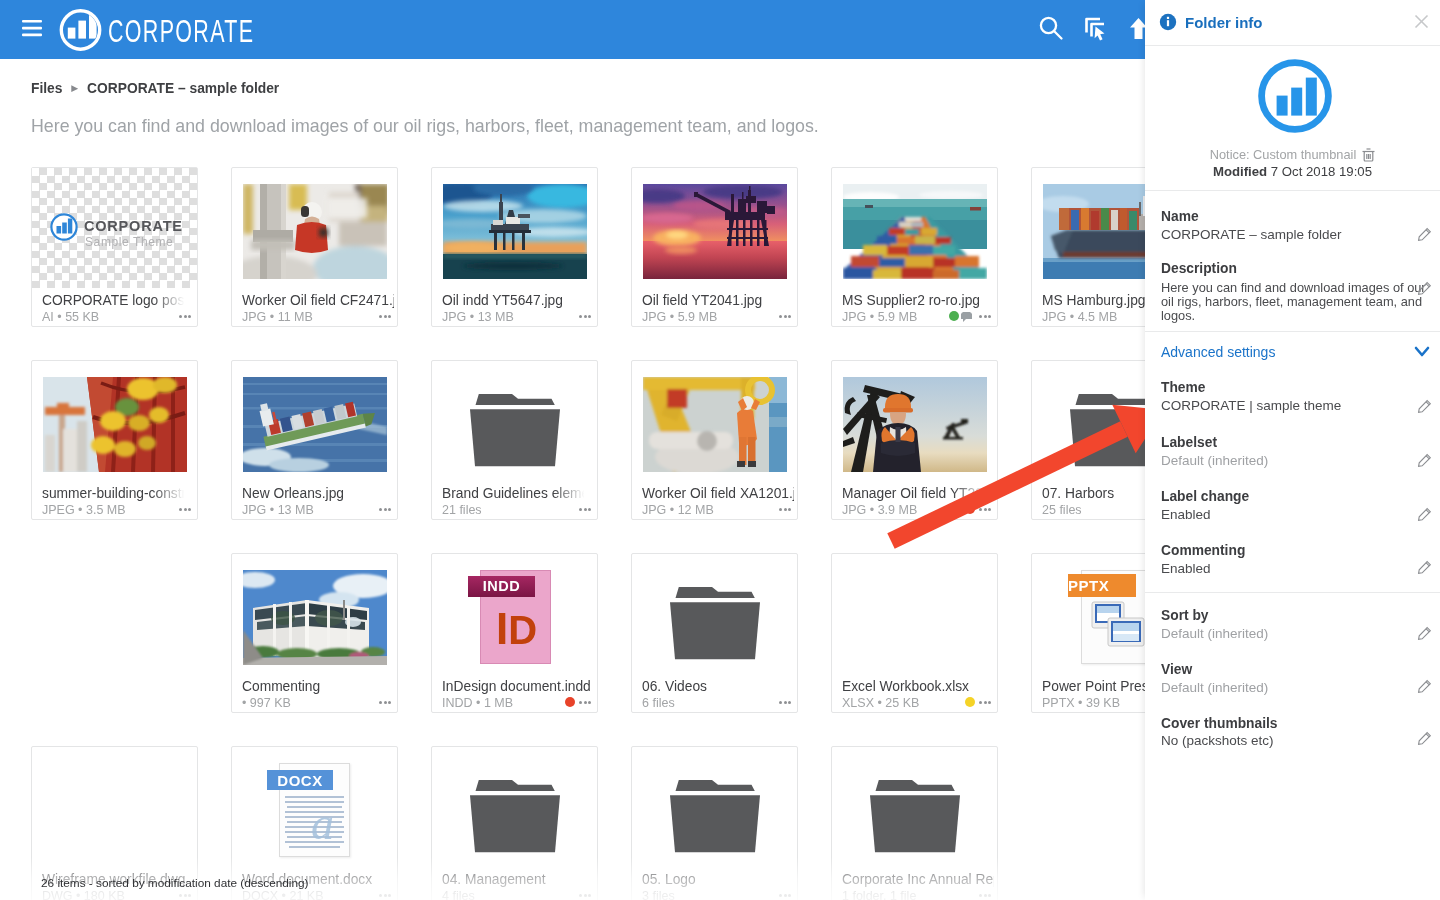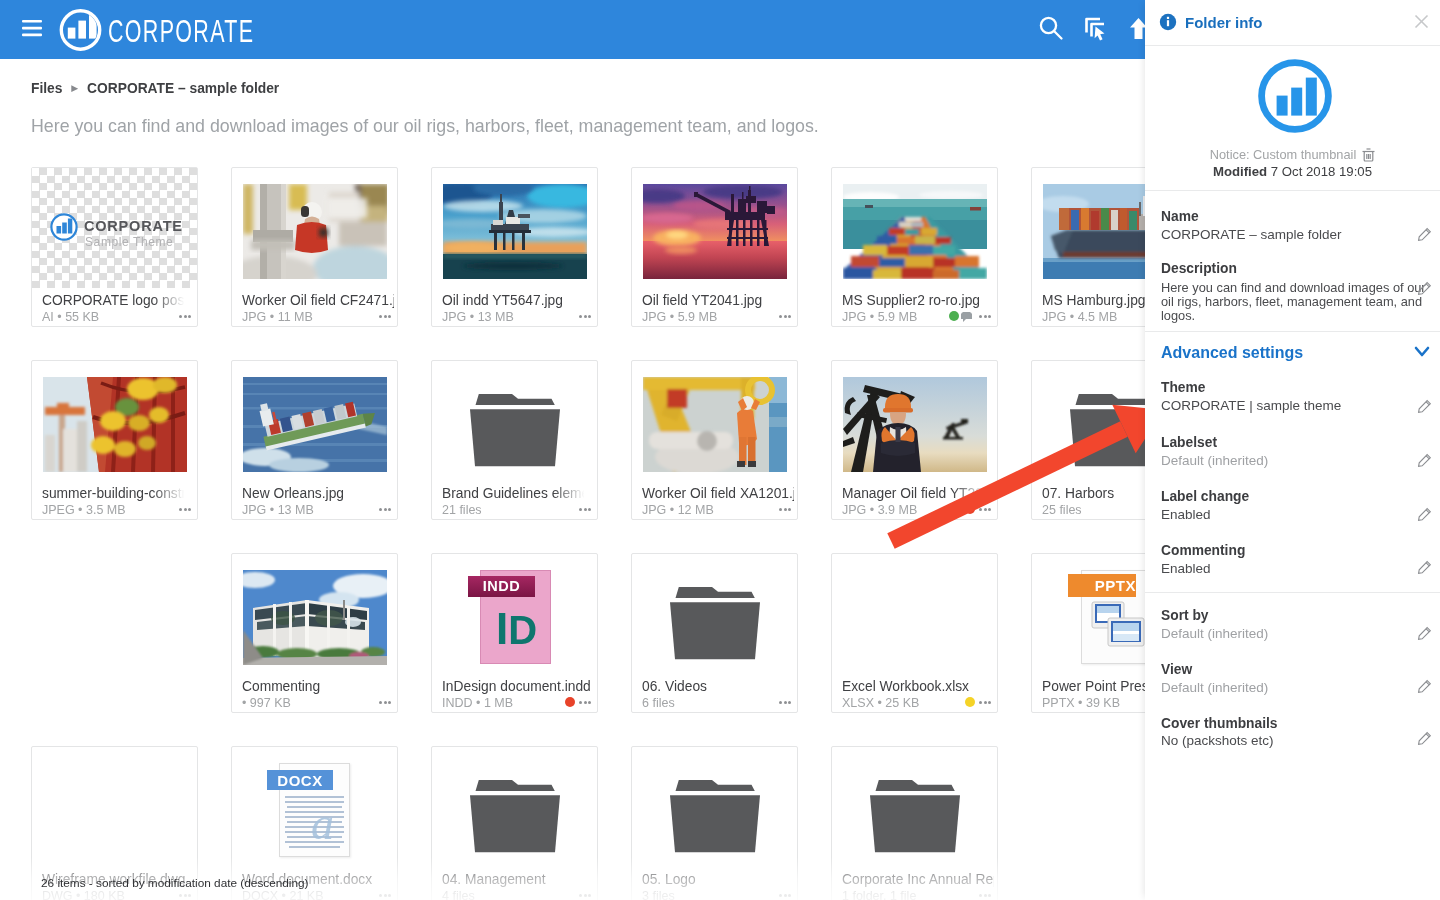--- a/index.html
+++ b/index.html
@@ -619,21 +619,21 @@
         <i style="left:0"></i>
         <i style="left:4.6px"></i>
         <i style="left:9.2px"></i>
       </div>
     </div>
 <div class="card" style="left:431px;top:553px">
       <div class="thumb">
         <div style="position:relative;width:167px;height:95px">
 <div style="position:absolute;left:48px;top:0;width:71px;height:94px;background:#eba6cb;box-shadow:inset 0 0 0 1px #d88ab4"></div>
 <div style="position:absolute;left:36px;top:6px;width:67px;height:21px;background:linear-gradient(180deg,#a62762,#7a1544);color:#fff;font-size:14.5px;font-weight:700;text-align:center;line-height:21px;letter-spacing:.5px">INDD</div>
-<div style="position:absolute;left:64px;top:34px;color:#0f766e;font-size:44px;font-weight:700">I<span style="font-size:40px">D</span></div>
+<div style="position:absolute;left:64px;top:34px;color:#c2410c;font-size:44px;font-weight:700">I<span style="font-size:40px">D</span></div>
 </div>
       </div>
       <div class="title">InDesign document.indd</div>
       <div class="meta">INDD • 1 MB</div>
       <div class="dot" style="left:133px;background:#e8432a"></div>
       <div class="ddd">
         <i style="left:0"></i>
         <i style="left:4.6px"></i>
         <i style="left:9.2px"></i>
       </div>
@@ -669,21 +669,21 @@
 <div style="position:absolute;left:49px;top:0;width:72px;height:94px;background:#fcfcfc;box-shadow:inset 0 0 0 1px #dcdcdc,1px 1px 2px rgba(0,0,0,.08)"></div>
 <svg style="position:absolute;left:58px;top:30px" width="56" height="56" viewBox="0 0 56 56">
  <rect x="2" y="2" width="32" height="26" rx="2" fill="#f0f0f0" stroke="#c8c8c8"></rect>
  <rect x="6" y="5" width="24" height="17" fill="#fff" stroke="#3a6ab8" stroke-width="2"></rect>
  <rect x="7" y="6" width="22" height="7" fill="#b8d4ee"></rect>
  <rect x="18" y="18" width="36" height="28" rx="2" fill="#f0f0f0" stroke="#c8c8c8"></rect>
  <rect x="22" y="22" width="28" height="19" fill="#fff" stroke="#3a6ab8" stroke-width="2"></rect>
  <rect x="23" y="23" width="26" height="8" fill="#b8d4ee"></rect>
  <rect x="23" y="34" width="26" height="7" fill="#d8e8f6"></rect>
 </svg>
-<div style="position:absolute;left:36px;top:4px;width:68px;height:23px;background:#ee8a2d;color:#fff;font-size:15px;font-weight:700;text-align:right;line-height:23px;letter-spacing:.5px">PPTX</div>
+<div style="position:absolute;left:36px;top:4px;width:68px;height:23px;background:#ee8a2d;color:#fff;font-size:15px;font-weight:700;text-align:left;line-height:23px;letter-spacing:.5px">PPTX</div>
 </div>
       </div>
       <div class="title">Power Point Presentation.pptx</div>
       <div class="meta">PPTX • 39 KB</div>
       <div class="ddd">
         <i style="left:0"></i>
         <i style="left:4.6px"></i>
         <i style="left:9.2px"></i>
       </div>
     </div>
@@ -817,21 +817,21 @@
       <div class="pval" style="top:227px">CORPORATE – sample folder</div>
       <svg class="pencil" style="top:227px" viewBox="0 0 15 15">
 <path d="M10.2 1.6 L13.3 4.7 L5.2 12.8 L1.6 13.4 L2.2 9.8 Z M9.2 2.8 L12.2 5.8" fill="none" stroke="#8a8c90" stroke-width="1.1"></path>
 </svg>
 <div class="plabel" style="top:261px">Description</div>
 <div style="position:absolute;left:16px;top:281px;font-size:12.8px;line-height:14px;color:#4a4b4e;white-space:nowrap">Here you can find and download images of our<br>oil rigs, harbors, fleet, management team, and<br>logos.</div>
 <svg class="pencil" style="top:281px" viewBox="0 0 15 15">
 <path d="M10.2 1.6 L13.3 4.7 L5.2 12.8 L1.6 13.4 L2.2 9.8 Z M9.2 2.8 L12.2 5.8" fill="none" stroke="#8a8c90" stroke-width="1.1"></path>
 </svg>
 <div class="pdiv" style="top:331px"></div>
-<div style="position:absolute;left:16px;top:344px;font-size:16px;font-weight:700;color:#1a73c9">Advanced settings</div>
+<div style="position:absolute;left:16px;top:344px;font-size:14px;font-weight:400;color:#1a73c9">Advanced settings</div>
 <svg style="position:absolute;left:269px;top:346px" width="16" height="12" viewBox="0 0 16 12">
 <polyline points="2,2 8,9 14,2" fill="none" stroke="#1a73c9" stroke-width="2.6" stroke-linecap="round" stroke-linejoin="round"></polyline>
 </svg>
 <div class="plabel" style="top:380px">Theme</div>
       <div class="pval" style="top:398px">CORPORATE | sample theme</div>
       <svg class="pencil" style="top:399px" viewBox="0 0 15 15">
 <path d="M10.2 1.6 L13.3 4.7 L5.2 12.8 L1.6 13.4 L2.2 9.8 Z M9.2 2.8 L12.2 5.8" fill="none" stroke="#8a8c90" stroke-width="1.1"></path>
 </svg>
 <div class="plabel" style="top:435px">Labelset</div>
       <div class="pmut" style="top:453px">Default (inherited)</div>

